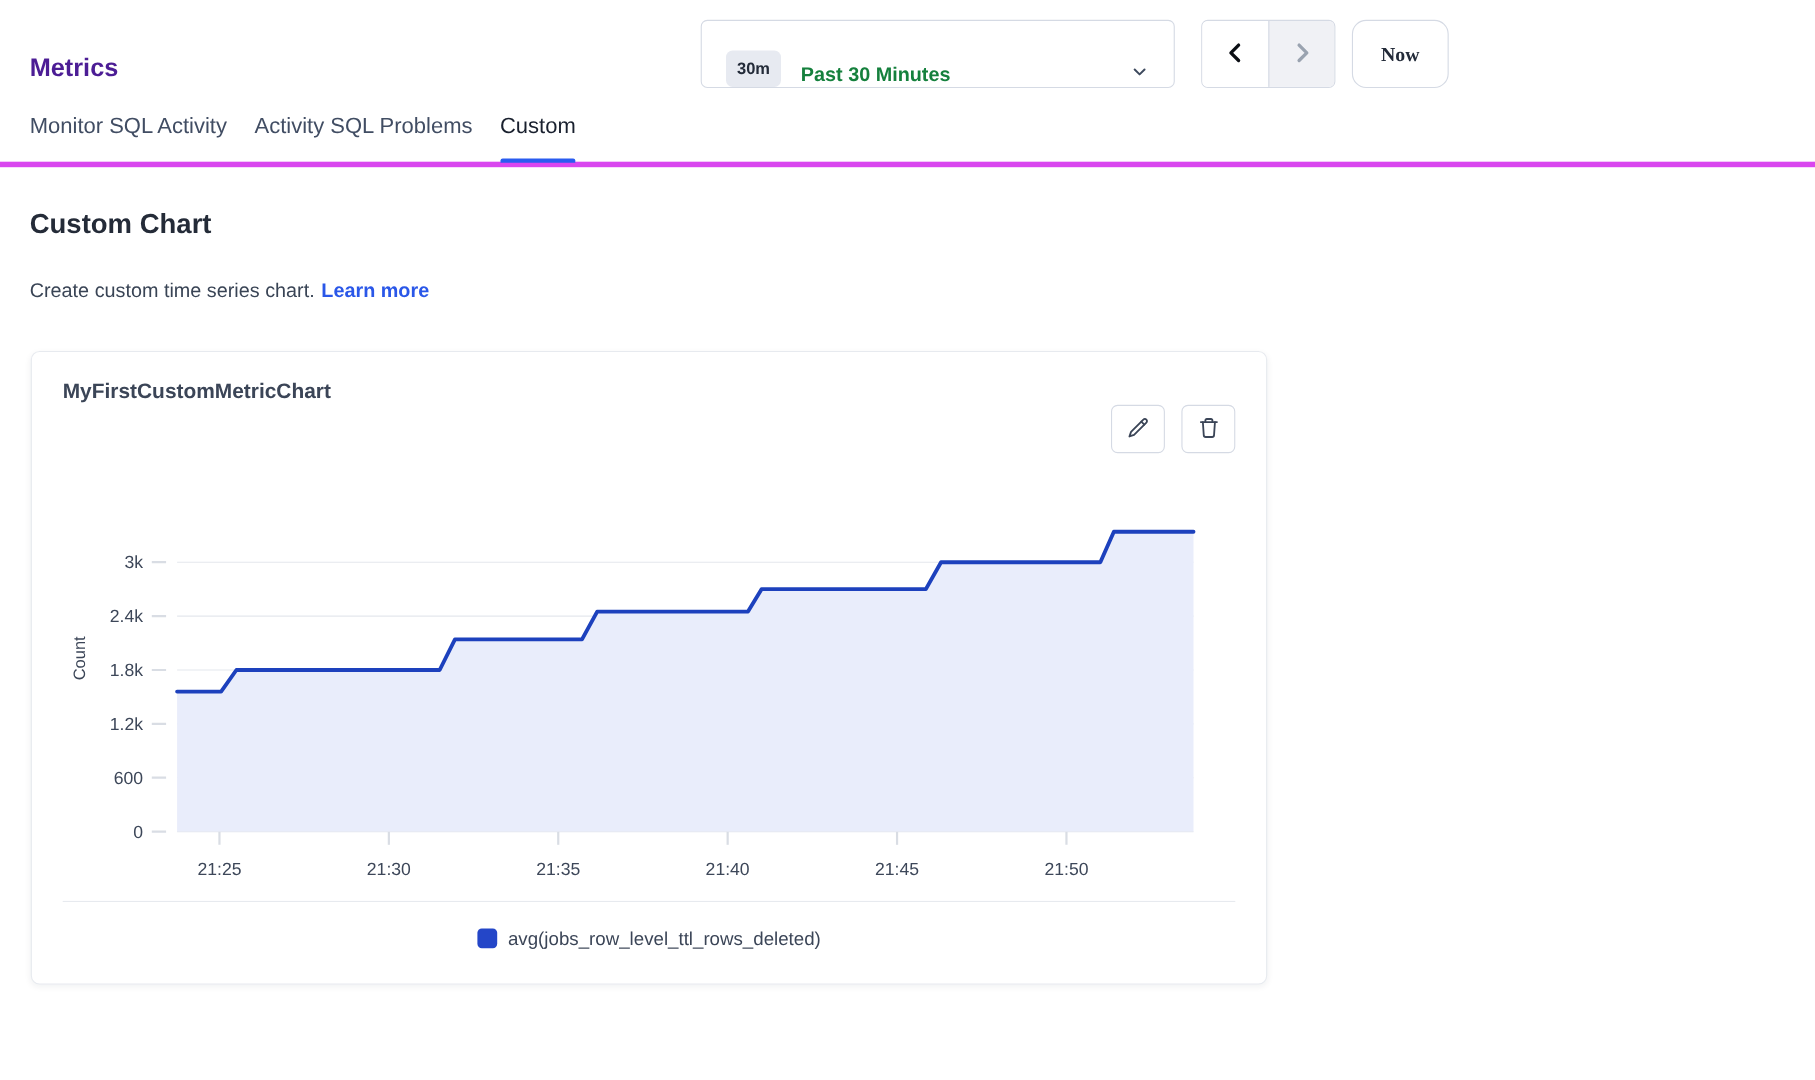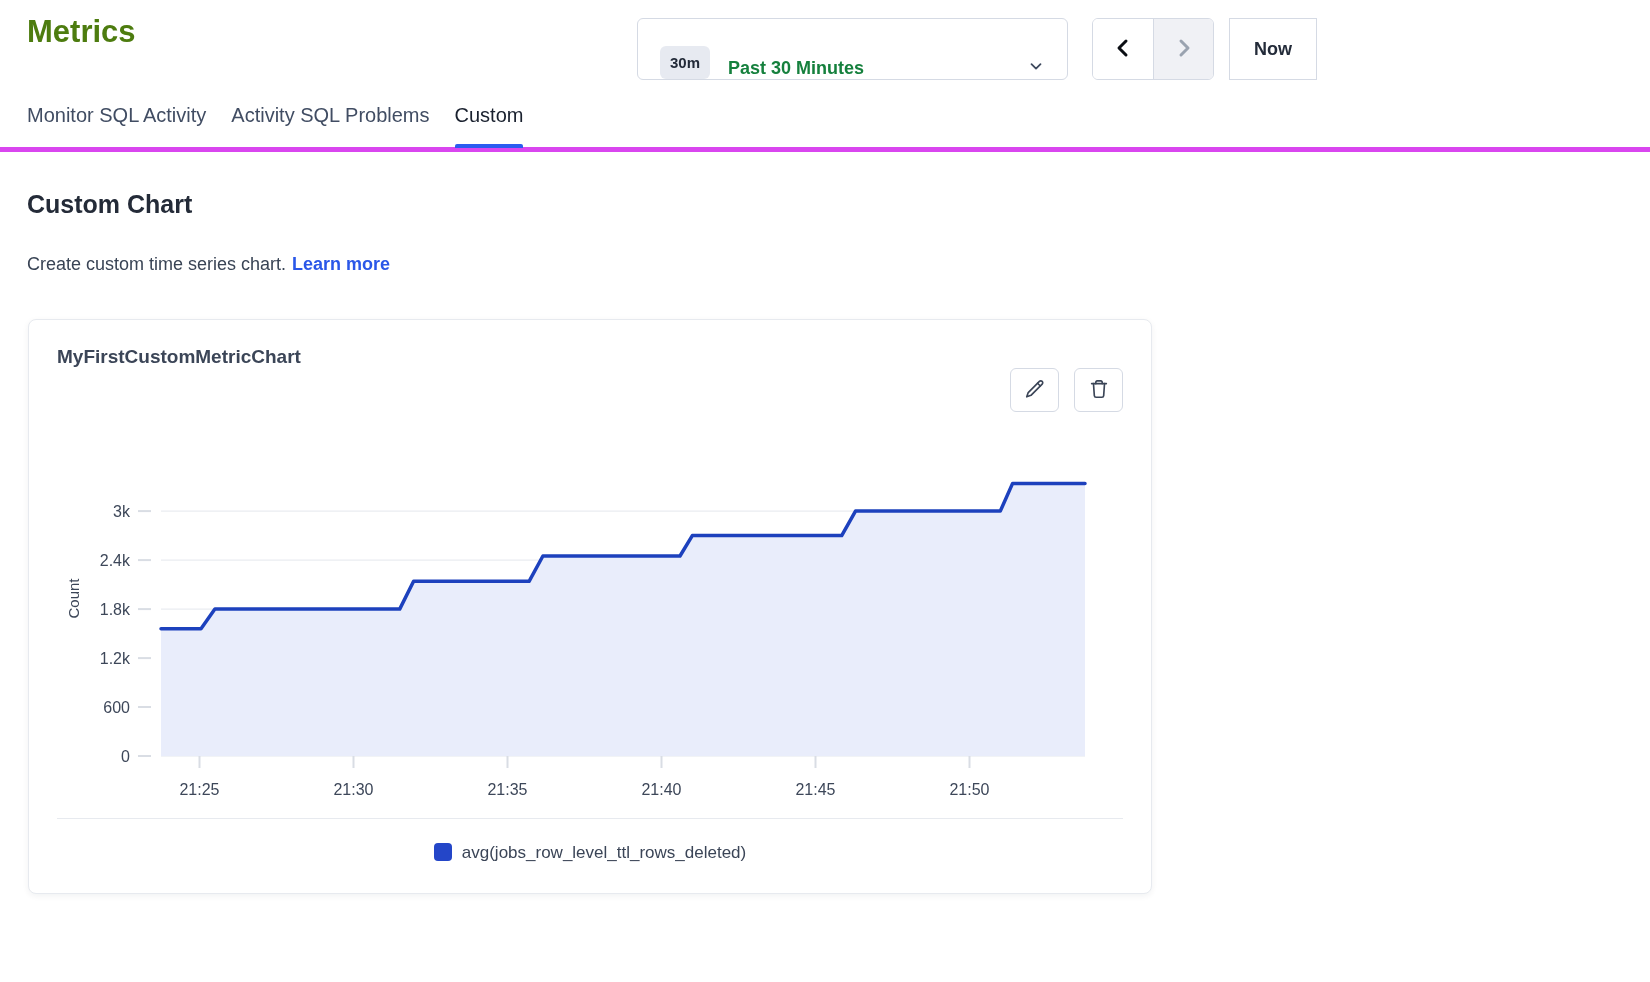--- a/index.html
+++ b/index.html
@@ -1,34 +1,34 @@
 <!DOCTYPE html>
 <html><head>
 <meta charset="utf-8">
 <style>
   * { box-sizing: border-box; margin: 0; padding: 0; }
   html,body { width:1650px; height:982px; background:#ffffff; overflow:hidden;
               font-family:"Liberation Sans", sans-serif; color:#242b38; }
 
   
   .topbar { position:relative; height:96px; }
-  .page-title { position:absolute; left:27px; top:14px; font-size:31px; font-weight:700; color:#4d7c0f; }
+  .page-title { position:absolute; left:27px; top:48px; font-size:23px; font-weight:700; color:#4c1d95; }
   .controls { position:absolute; left:637px; top:18px; display:flex; align-items:stretch; height:62px; }
   .time-dropdown { width:431px; border:1px solid #d5dae4; border-radius:6px; background:#fff;
                    display:flex; align-items:flex-end; gap:18px; padding:0 22px; cursor:pointer; }
   .time-badge { background:#e7eaf1; color:#232b39; font-weight:700; font-size:15px;
                 padding:8px 10px; border-radius:6px; }
   .time-label { font-size:18px; font-weight:600; color:#15803d; flex:1; }
   .arrow-group { display:flex; border:1px solid #d5dae4; border-radius:6px; overflow:hidden;
                  margin:0 15px 0 24px; }
   .arrow-btn { width:60px; border:none; background:#fff; display:flex; align-items:center;
                justify-content:center; cursor:pointer; }
   .arrow-btn.next { border-left:1px solid #d5dae4; background:#f0f1f5; cursor:default; }
-  .now-btn { width:88px; border:1px solid #d5dae4; border-radius:0; background:#fff;
-             font-family:Liberation Sans, sans-serif; font-size:18px; font-weight:600; color:#232b39; cursor:pointer; }
+  .now-btn { width:88px; border:1px solid #d5dae4; border-radius:13px; background:#fff;
+             font-family:Liberation Serif, serif; font-size:18px; font-weight:600; color:#232b39; cursor:pointer; }
 
   
   .tabs-row { display:flex; gap:25px; padding-left:27px; border-bottom:5px solid #d946ef; }
   .tab { font-size:20px; color:#414d63; padding:8px 0 20px; cursor:pointer; position:relative; }
   .tab.active { color:#19202e; }
   .tab.active::after { content:""; position:absolute; left:0; right:0; bottom:-1px; height:4px;
                        background:#2a5cf0; border-radius:2px 2px 0 0; }
 
   
   .section-head { display:flex; align-items:flex-start; margin:38px 27px 0 27px;flex-direction:column; }

